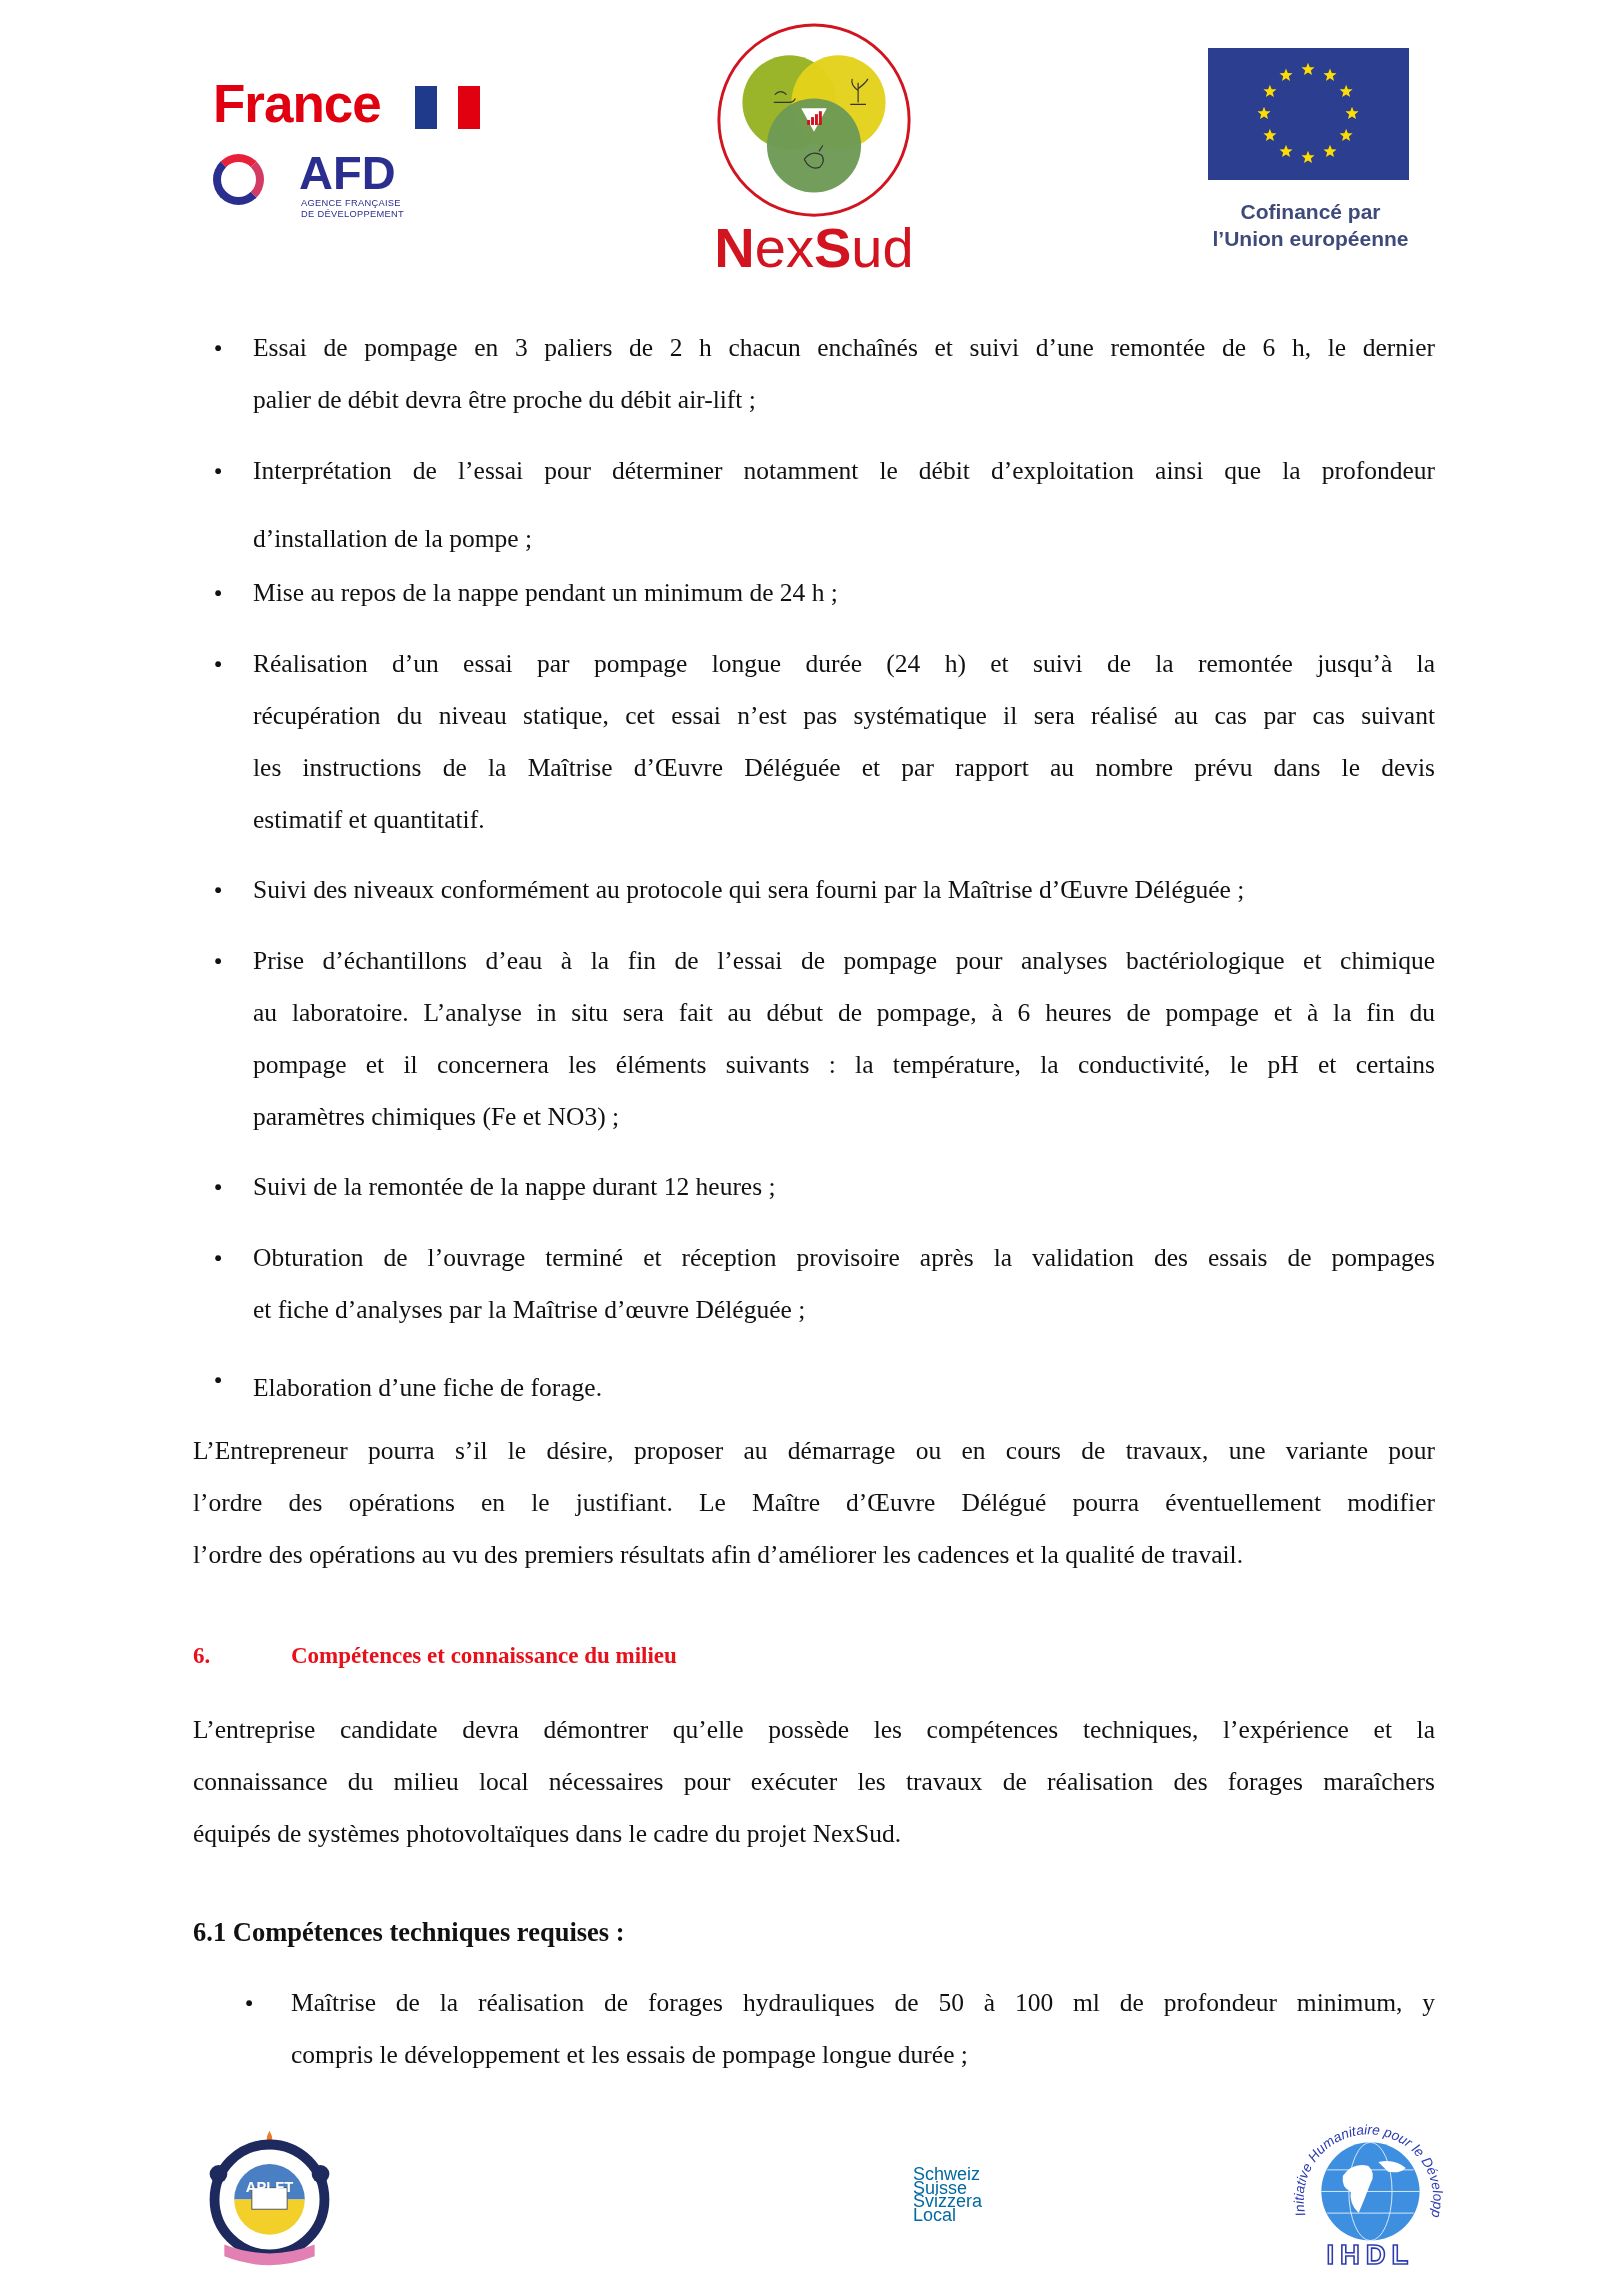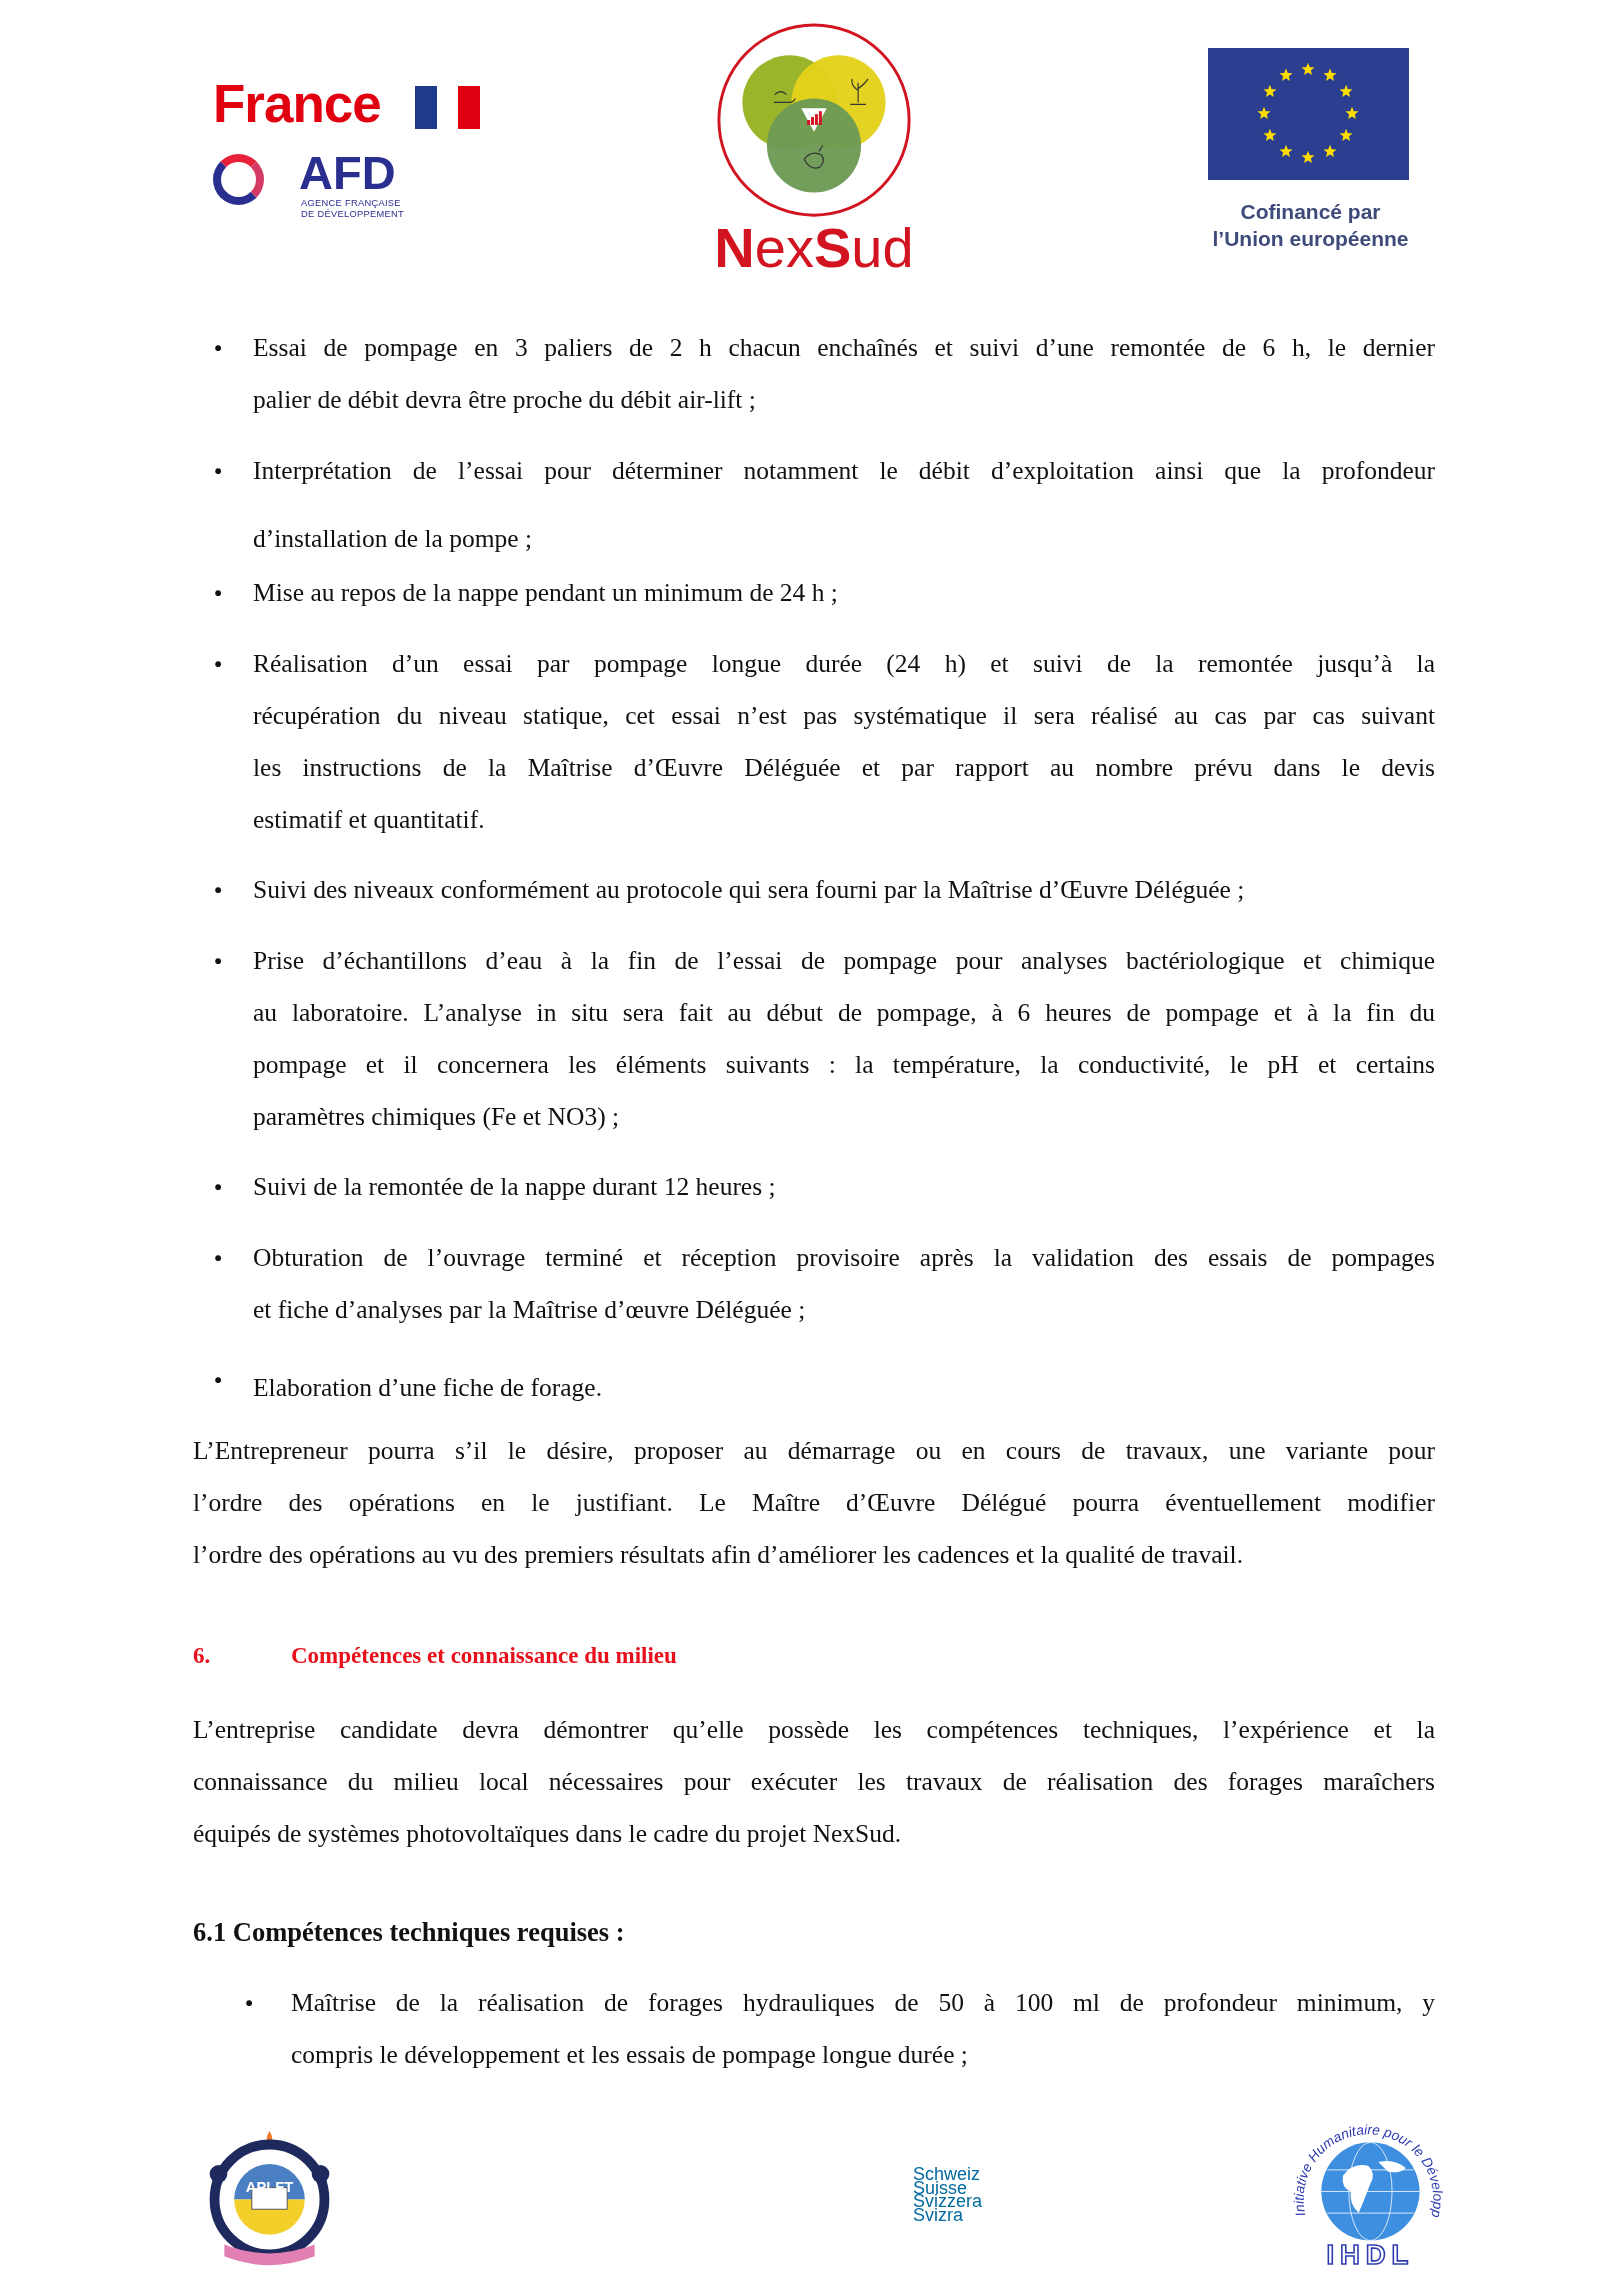--- a/index.html
+++ b/index.html
@@ -166,21 +166,21 @@
     <path d="M34 130 q46 18 92 0 v12 q-46 18 -92 0 z" fill="#e27fb3"></path>
     <text x="80" y="76" text-anchor="middle" font-family="Liberation Sans, sans-serif" font-size="15" font-weight="bold" fill="#ffffff">APLFT</text>
   </svg>
 </div>
 
 <div class="logo caritas-logo">
   <div class="caritas-langs" id="caritas-langs">
       <div>Schweiz</div>
       <div>Suisse</div>
       <div>Svizzera</div>
-      <div>Svizra</div>
+      <div>Local</div>
     </div>
 </div>
 
 <div class="logo ihdl-logo">
   <svg width="167" height="167" viewBox="0 0 170 170">
     <defs>
         <path id="ihdl-arc" d="M22 110 A66 66 0 1 1 150 110"></path>
       </defs>
     <circle cx="88" cy="86" r="50" fill="#3f8fe0"></circle>
     <path d="M60 70 q10 -14 26 -10 q8 8 2 18 q-6 16 -12 30 q-10 -10 -8 -22 q-10 -4 -8 -16 z M96 56 q16 -4 28 6 q-6 6 -18 4 z" fill="#ffffff"></path>

